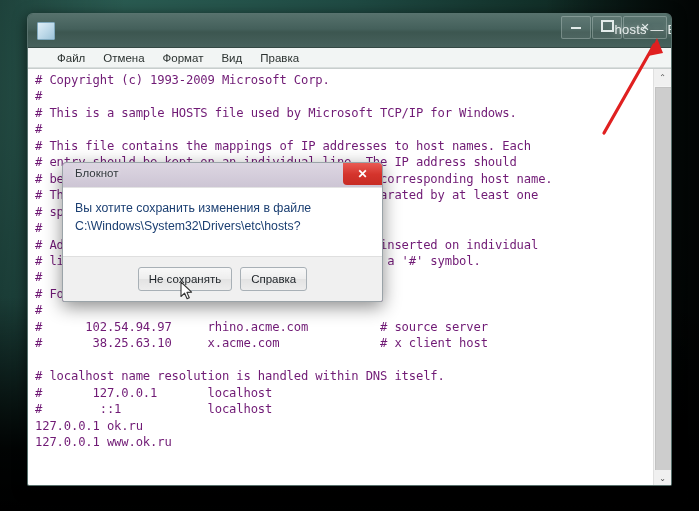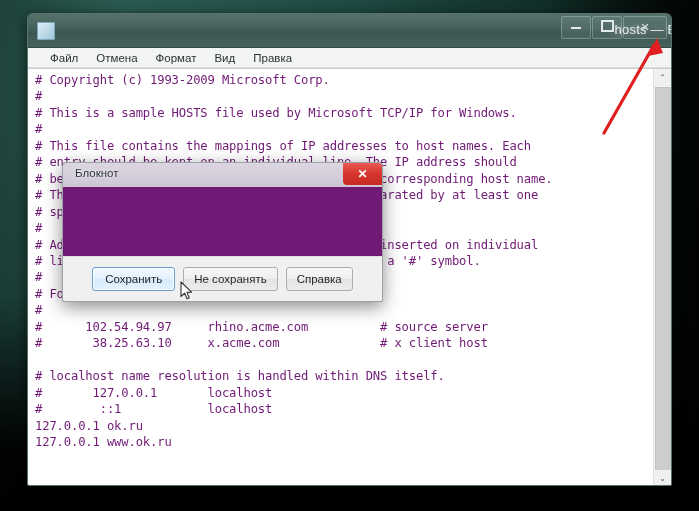--- a/index.html
+++ b/index.html
@@ -108,21 +108,21 @@
   }
   .glyph-min { display:inline-block; width:10px; border-bottom:2px solid #e3ebea; vertical-align: 2px; }
   .glyph-max { display:inline-block; width:9px; height:8px; border:2px solid #e3ebea; vertical-align: -1px; }
 
   #menubar {
     height: 20px;
     background: #f2f5f4;
     border-bottom: 1px solid #d9dedd;
     display: flex;
     align-items: center;
-    padding-left: 13px;
+    padding-left: 20px;
     box-sizing: border-box;
   }
   .menu-item {
     font-size: 11.5px;
     color: #2b3230;
     padding: 0 9px;
     line-height: 20px;
     white-space: nowrap;
   }
 
@@ -352,22 +352,27 @@
       <div class="sb-arrow" id="sb-down">⌄</div>
     </div>
   </div>
 </div>
 
 <div id="save-dialog">
   <div id="dialog-titlebar">
     <div id="dialog-title">Блокнот</div>
     <div id="dialog-close">✕</div>
   </div>
+  <div id="dialog-body">
+    <div id="dialog-message">
+      <div>Вы хотите сохранить изменения в файле</div>
+      <div>C:\Windows\System32\Drivers\etc\hosts?</div>
+    </div>
+  </div>
   <div id="dialog-footer">
-    <div class="dlg-btn primary">Сохранить</div>
     <div class="dlg-btn">Не сохранять</div>
     <div class="dlg-btn">Справка</div>
   </div>
 </div>
 
 <svg id="mouse-cursor" viewBox="0 0 14 20">
   <path d="M1,1 L1,15.5 L4.6,12.2 L7.1,17.8 L9.3,16.8 L6.9,11.4 L11.6,11.1 Z" fill="#ffffff" stroke="#333333" stroke-width="1.1" stroke-linejoin="round"></path>
 </svg>
 
 <svg id="annotation-arrow" viewBox="0 0 699 511">

